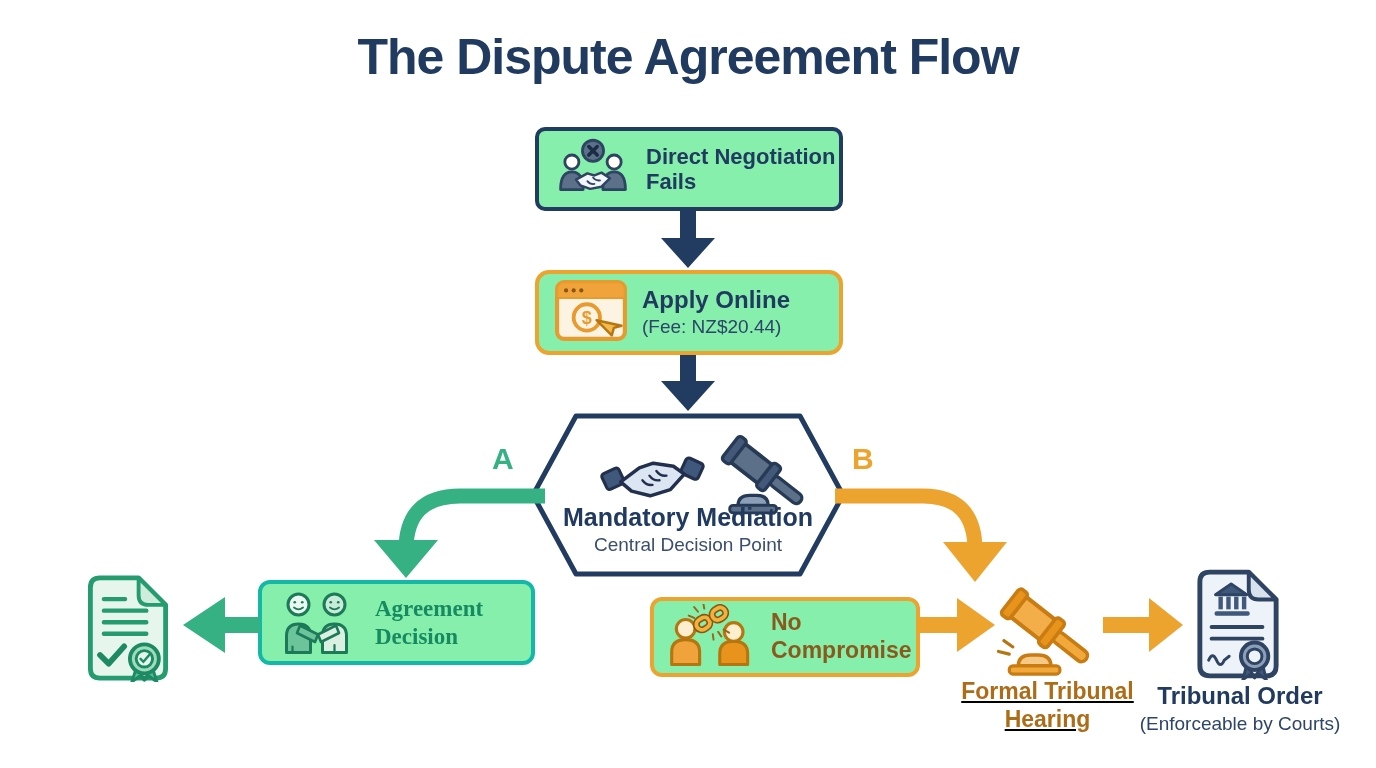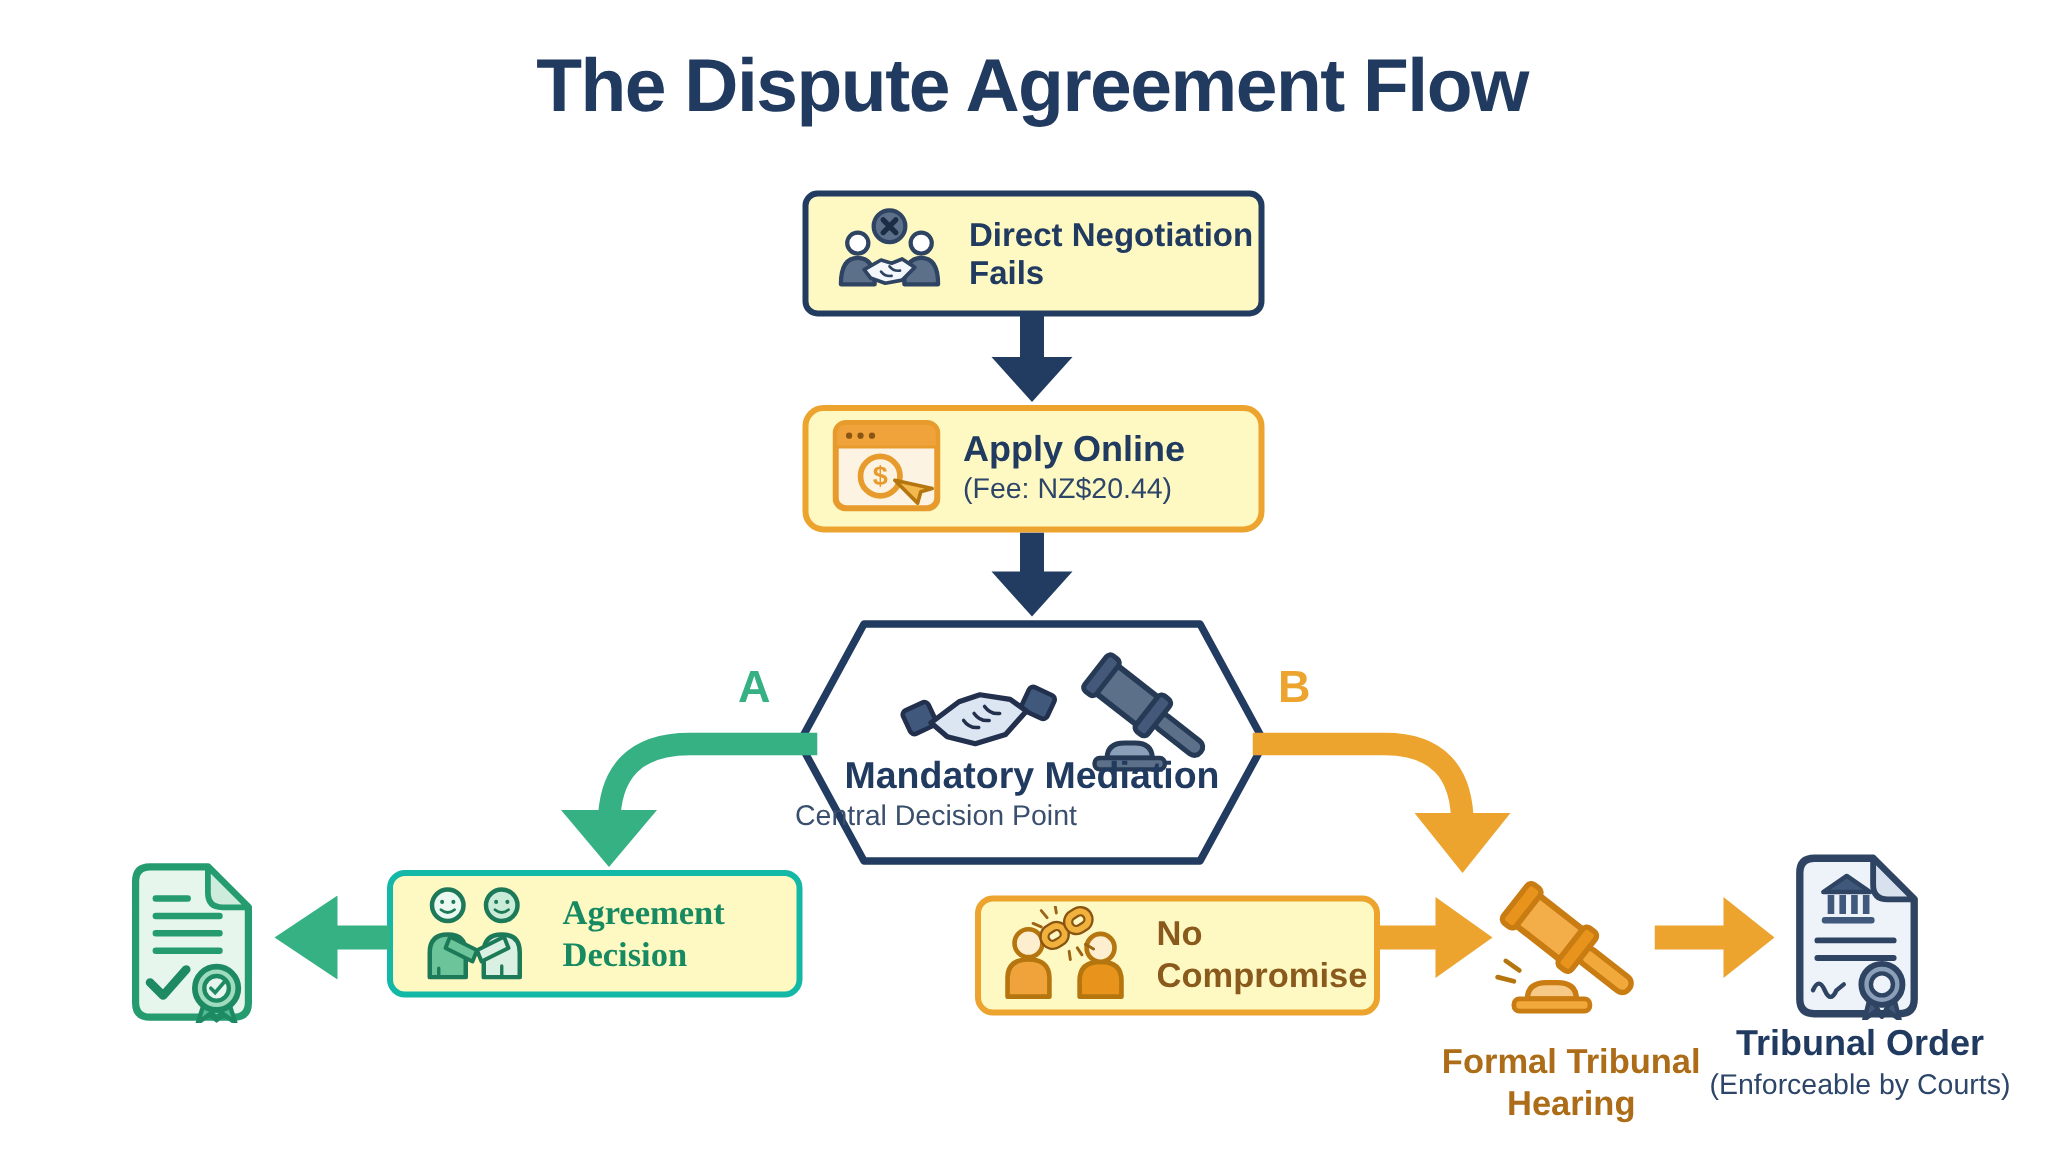--- a/index.html
+++ b/index.html
@@ -6,34 +6,34 @@
   .canvas{
     position:relative;width:1376px;height:768px;background:#ffffff;
     font-family:"Liberation Sans", sans-serif;overflow:hidden;
   }
   .abs{position:absolute;}
   .title{
     left:0;top:28px;width:1376px;text-align:center;
     font-size:50px;font-weight:bold;letter-spacing:-1px;color:#203a60;
   }
   .node{
-    display:flex;align-items:center;background:#fef9c3;box-sizing:border-box;
+    display:flex;align-items:center;background:#86efac;box-sizing:border-box;
   }
   .node-navy{border:4px solid #223c61;border-radius:10px;}
   .node-orange{border:4px solid #eca42f;border-radius:14px;}
   .node-green{border:4px solid #14b8a6;border-radius:12px;font-family:Liberation Serif, serif;}
   .node .ic{flex:0 0 auto;margin-left:16px;}
   .node .txt{margin-left:15px;line-height:1.15;}
   .t-navy-b{font-size:22px;font-weight:bold;color:#203a60;}
   .t2-title{font-size:24px;font-weight:bold;color:#203a60;line-height:1.2;}
   .t2-sub{font-size:19px;color:#2c4568;line-height:1.25;}
   .t-green-b{font-size:23px;font-weight:bold;color:#178a62;line-height:1.2;}
   .t-brown-b{font-size:23px;font-weight:bold;color:#8a5a1c;line-height:1.2;}
   .hex-title{left:530px;top:503px;width:316px;text-align:center;font-size:25px;font-weight:bold;color:#203a60;}
-  .hex-sub{left:530px;top:534px;width:316px;font-size:19px;color:#3a4f6e;}
+  .hex-sub{left:530px;top:534px;width:316px;text-align:center;font-size:19px;color:#3a4f6e;}
   .branch-label{font-size:30px;font-weight:bold;}
   .label-a{left:492px;top:442px;color:#35b183;}
   .label-b{left:852px;top:442px;color:#eca42f;}
   .outcome{text-align:center;}
   .outcome .l1{font-size:23px;font-weight:bold;}
   .outcome .l2{font-size:19px;margin-top:3px;}
   .outcome-green .l1{color:#157a55;}
   .outcome-green .l2{color:#218a63;}
   .outcome-amber .l1{color:#ad6c17;line-height:1.2;}
   .outcome-navy .l1{color:#203a60;font-size:24px;}
@@ -222,21 +222,21 @@
         <rect x="74" y="31" width="44" height="13" rx="6" fill="#f2a93c" stroke="#c87c12" stroke-width="4"></rect>
         <rect x="18" y="24" width="52" height="28" rx="5" fill="#f4ae49" stroke="#c87c12" stroke-width="4.5"></rect>
         <rect x="12" y="20" width="12" height="36" rx="4" fill="#e8941c" stroke="#c87c12" stroke-width="4"></rect>
         <rect x="64" y="20" width="12" height="36" rx="4" fill="#e8941c" stroke="#c87c12" stroke-width="4"></rect>
       </g>
       <path d="M28 90 q0 -12 14 -12 h8 q14 0 14 12 Z" fill="#f7c987" stroke="#c87c12" stroke-width="4"></path>
       <rect x="18" y="90" width="56" height="9" rx="4" fill="#f2a93c" stroke="#c87c12" stroke-width="3.5"></rect>
       <path d="M12 62 l10 7 M6 74 l12 3" stroke="#b5760f" stroke-width="3.5" stroke-linecap="round"></path>
     </svg>
   </span>
-  <div class="abs outcome outcome-amber" style="left:945px;top:694px;width:205px;">
+  <div class="abs outcome outcome-amber" style="left:945px;top:678px;width:205px;text-decoration:underline;">
     <div class="l1">Formal Tribunal</div>
     <div class="l1">Hearing</div>
   </div>
 
   <span class="abs" style="left:1103px;top:598px;">
     <svg width="80" height="55" viewBox="0 0 80 55">
       <rect x="0" y="19" width="48" height="16" fill="#eca42f"></rect>
       <polygon points="46,0 46,54 80,27" fill="#eca42f"></polygon>
     </svg>
   </span>

